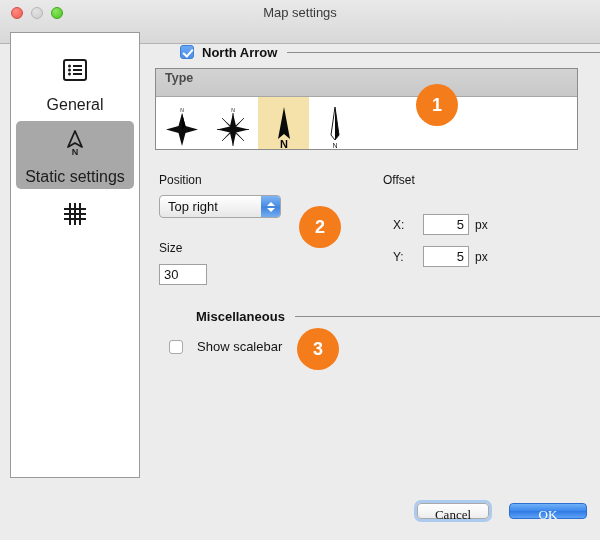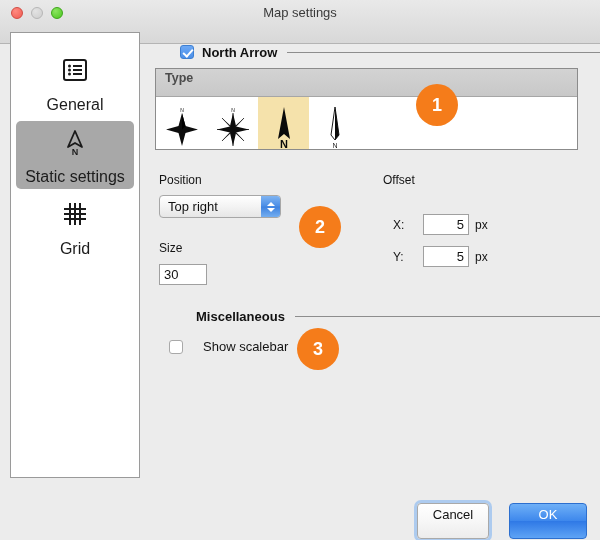--- a/index.html
+++ b/index.html
@@ -250,21 +250,21 @@
   .chev.up   { border-bottom: 4px solid #ffffff; margin-bottom: 2px; }
   .chev.down { border-top: 4px solid #ffffff; }
 
   
   #row-scalebar {
     position: absolute;
     left: 14px; top: 307px;
     display: flex;
     align-items: center;
   }
-  #lbl-scalebar { margin-left: 20px; font-size: 13px; color: #141414; text-align: center; }
+  #lbl-scalebar { margin-left: 14px; font-size: 13px; color: #141414; text-align: center; }
 
   
   .badge {
     position: absolute;
     width: 42px; height: 42px;
     border-radius: 50%;
     background: #f57c1a;
     color: #ffffff;
     font-size: 18px;
     font-weight: bold;
@@ -273,24 +273,24 @@
     justify-content: center;
     box-sizing: border-box;
   }
   #badge-1 { left: 416px; top: 84px; }
   #badge-2 { left: 299px; top: 206px; }
   #badge-3 { left: 297px; top: 328px; }
 
   
   .btn {
     position: absolute;
-    height: 36px;
+    height: 16px;
     border-radius: 4px;
     box-sizing: border-box;
-    font-family: Liberation Sans, sans-serif;
+    font-family: Liberation Serif, serif;
     font-size: 13px;
     text-align: center;
     line-height: 22px;
   }
   #btn-cancel {
     left: 417px; top: 503px; width: 72px;
     background: linear-gradient(to bottom, #ffffff 0%, #f6f6f6 55%, #ececec 100%);
     border: 1px solid #a9a9a9;
     color: #111;
     box-shadow: 0 0 0 3px rgba(122,176,242,0.55);
@@ -345,21 +345,20 @@
         <g stroke="#1a1a1a" stroke-width="2">
           <line x1="10" y1="4" x2="10" y2="26"></line>
           <line x1="15" y1="4" x2="15" y2="26"></line>
           <line x1="20" y1="4" x2="20" y2="26"></line>
           <line x1="4" y1="10" x2="26" y2="10"></line>
           <line x1="4" y1="15" x2="26" y2="15"></line>
           <line x1="4" y1="20" x2="26" y2="20"></line>
         </g>
       </svg>
     </span>
-    <span class="side-label">Grid</span>
   </div>
 
 </div>
 
 <div id="pane">
 
   <div class="grp-head" id="head-northarrow">
     <span class="cbox on" id="cb-northarrow"></span>
     <span class="grp-title">North Arrow</span>
     <span class="grp-rule"></span>

